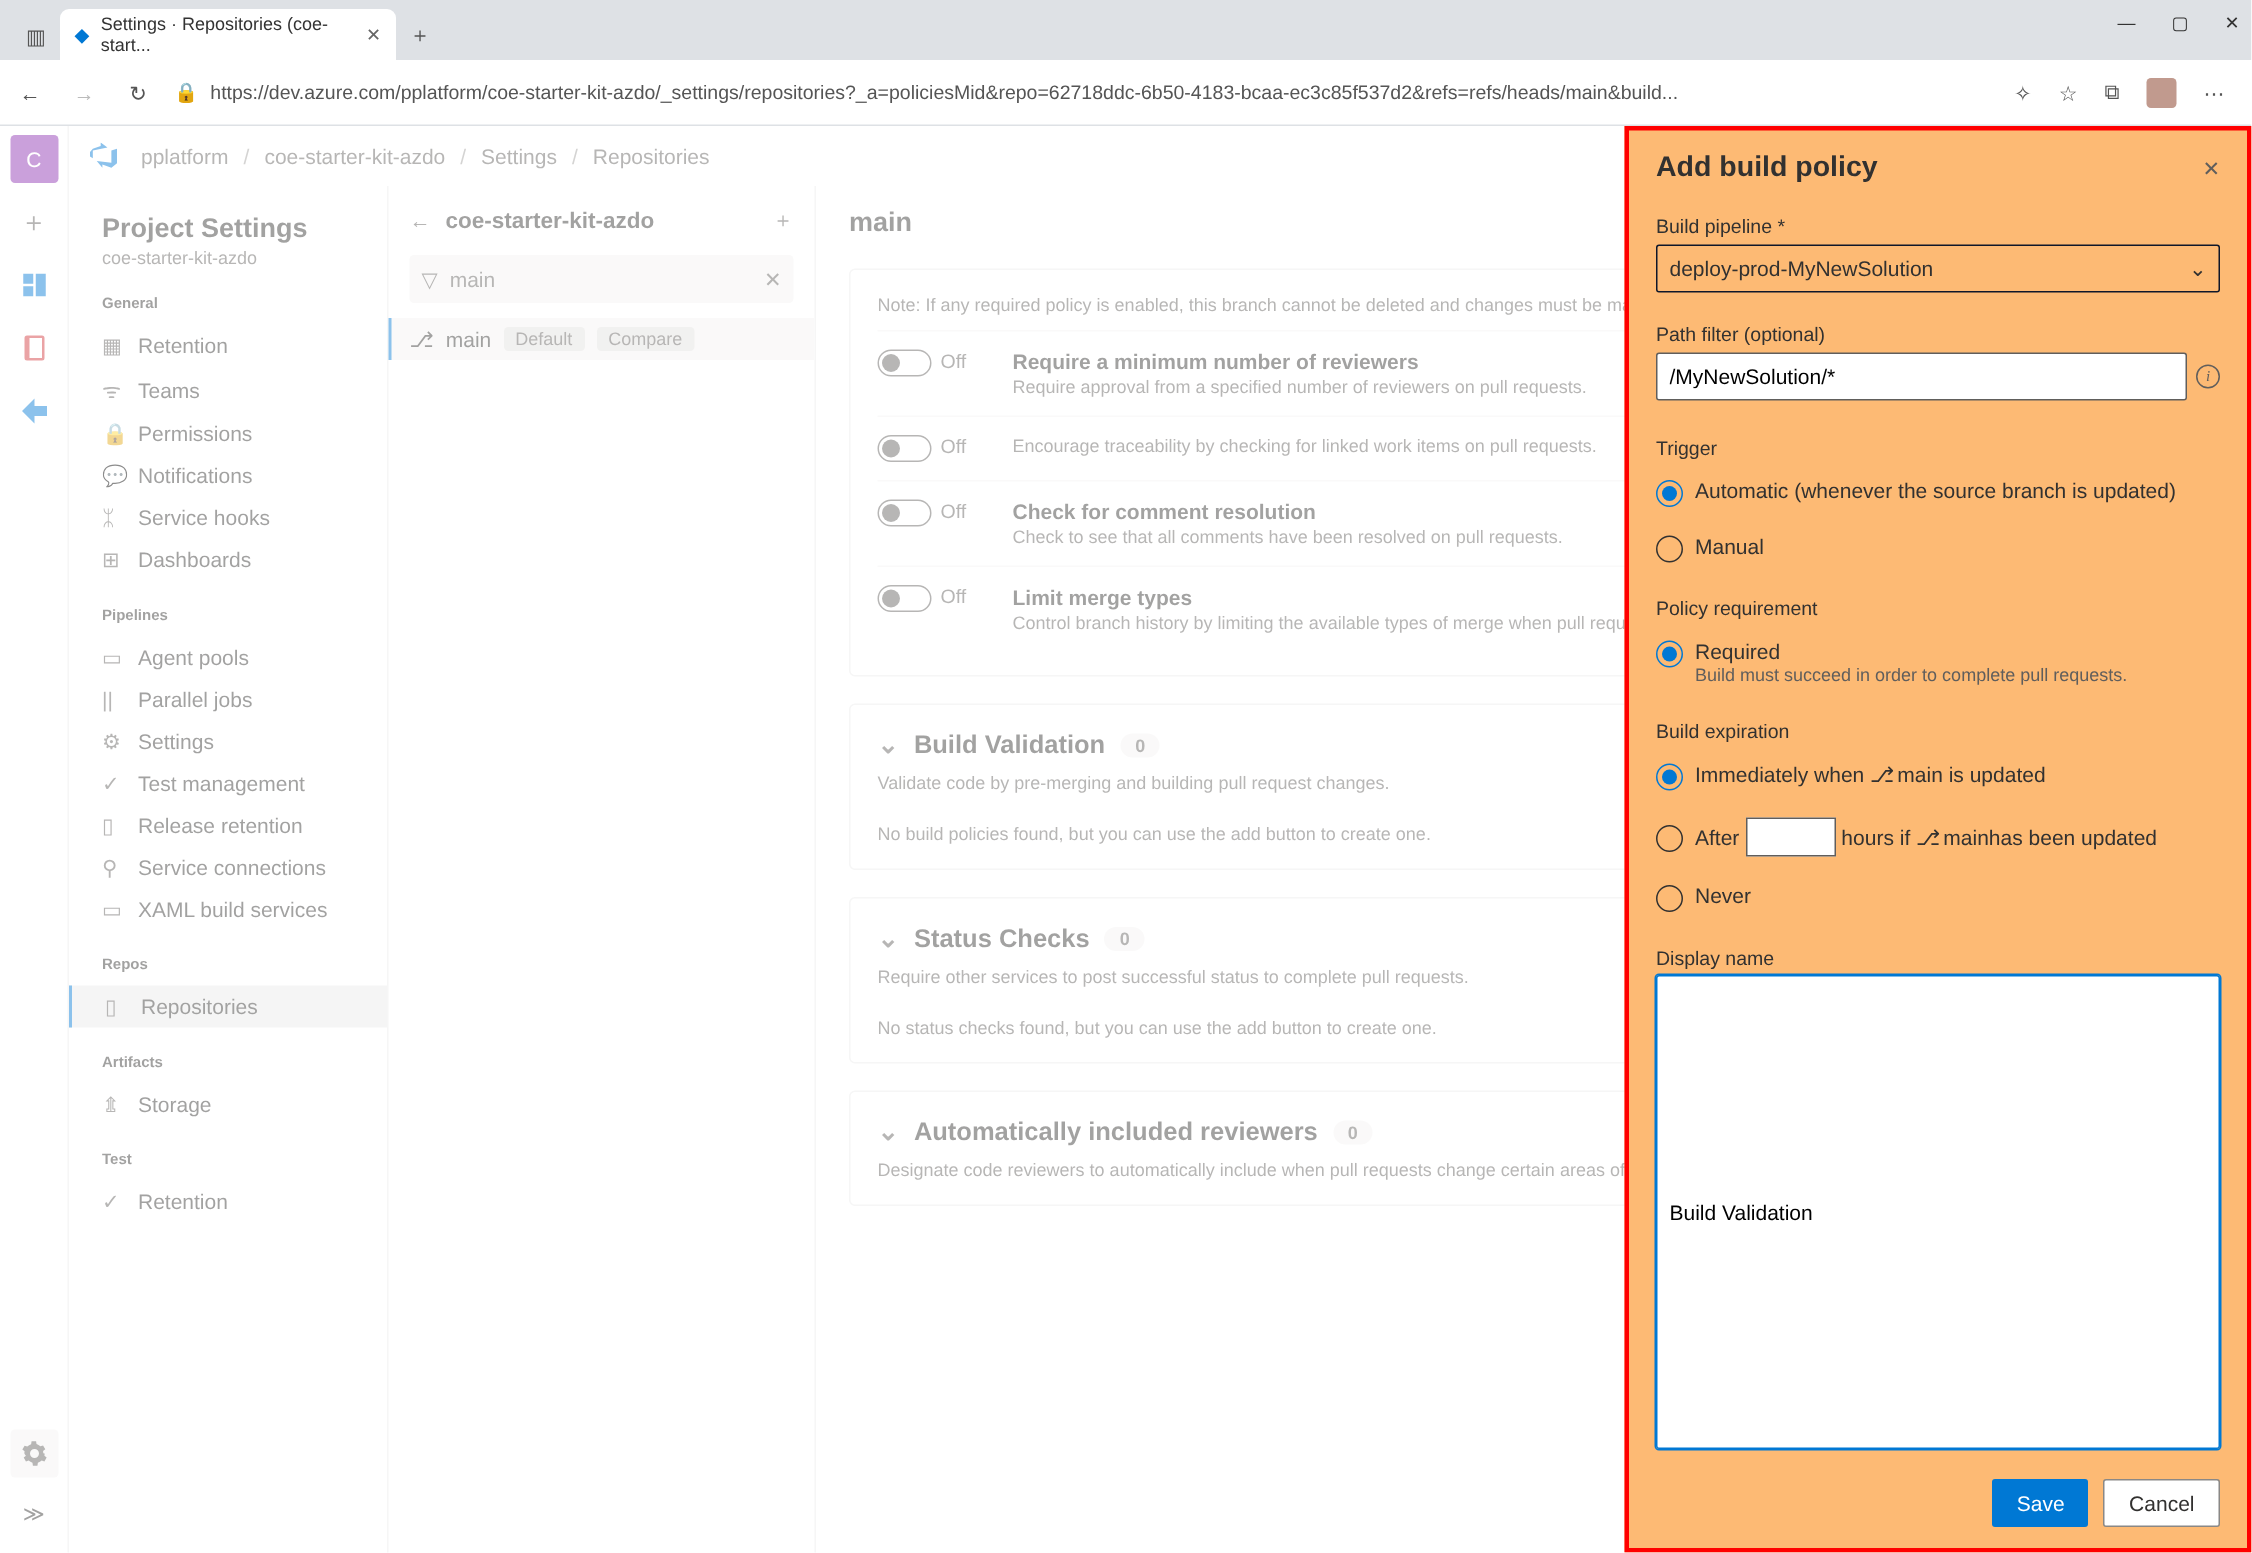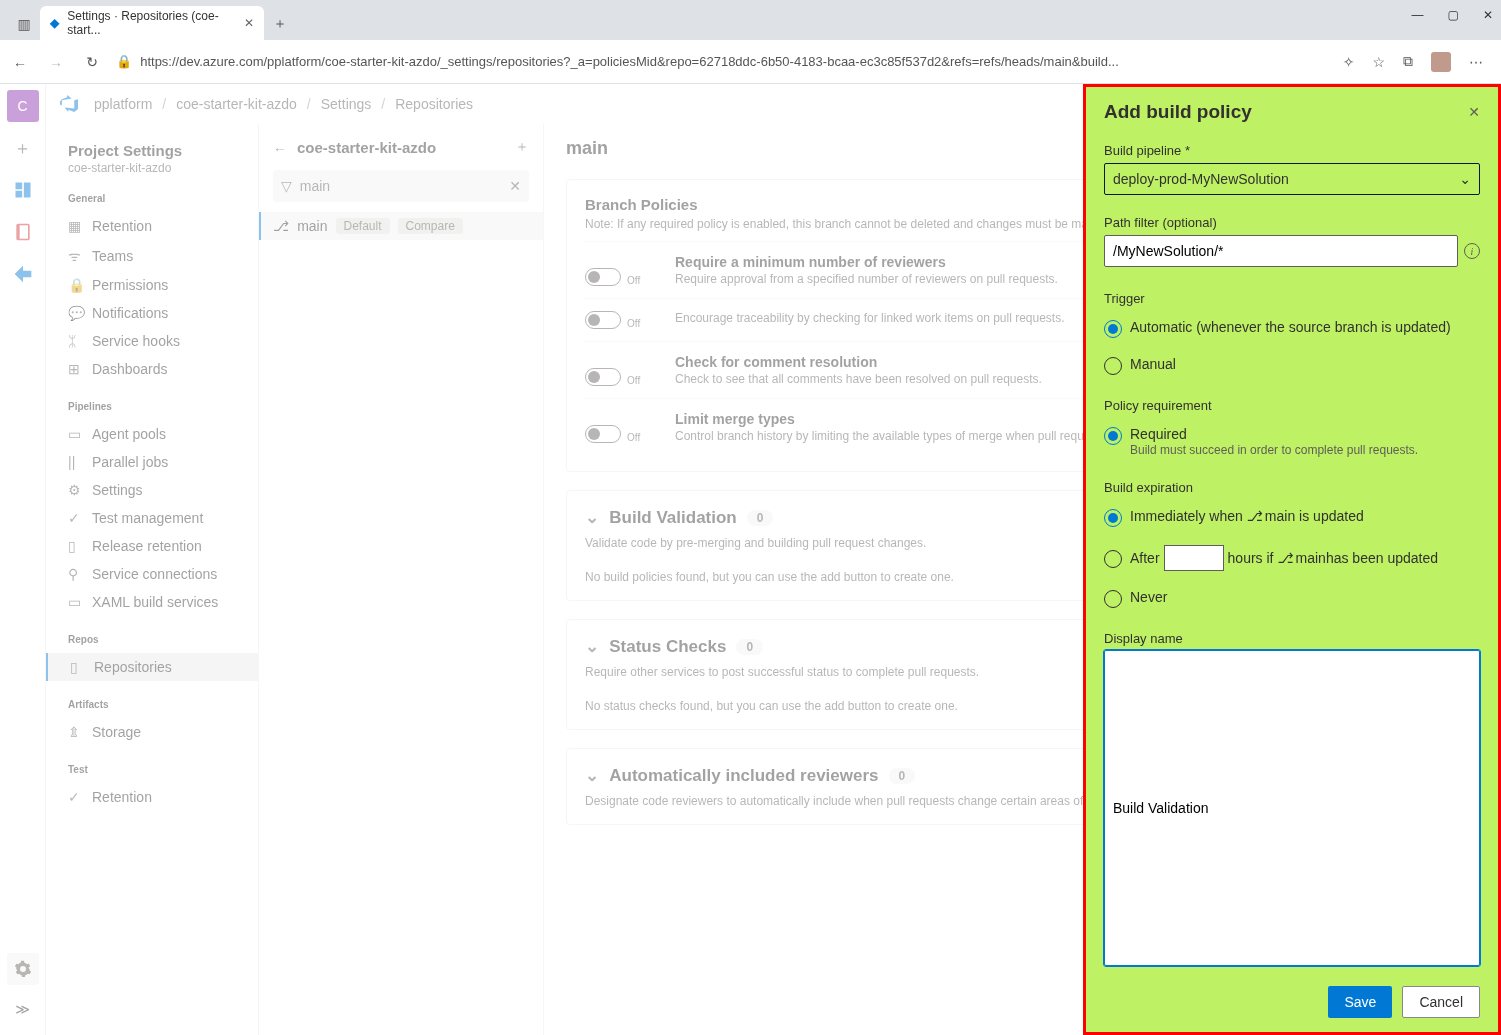--- a/index.html
+++ b/index.html
@@ -39,21 +39,21 @@
   .rail-bottom { margin-top:auto; padding-bottom:10px; display:flex; flex-direction:column; gap:8px; align-items:center;}
   .rail-item.sel { background:#f3f2f1;}
   
   
   .breadcrumb-area { position:absolute; top:0; left:46px; right:0; height:40px; display:flex; align-items:center; padding:0 8px; gap:0;}
   .crumb { color:#605e5c; padding:0 10px; }
   .crumb-sep { color:#a19f9d; }
   
   
   .settings-col { width:212px; padding:18px 14px 10px 22px; margin-top:40px; overflow-y:auto; }
-  .settings-col h1 { font-size:15px; font-weight:600; margin-bottom:2px;}
+  .settings-col h1 { font-size:18px; font-weight:600; margin-bottom:2px;}
   .settings-sub { font-size:12px; color:#605e5c; margin-bottom:18px;}
   .sect-hdr { font-weight:600; margin:18px 0 8px; font-size:10px;}
   .sn-item { display:flex; align-items:center; gap:10px; padding:6px 6px 6px 0; color:#323130;}
   .sn-item.active { background:#e8e8e8; margin:0 -14px 0 -22px; padding-left:22px; border-left:2px solid #0078d4;}
   .sn-item .ic{ width:14px; color:#605e5c; display:inline-flex;}
   
   
   .repo-col { width:286px; margin-top:40px; border-left:1px solid #eaeaea; border-right:1px solid #eaeaea; padding:14px;}
   .repo-head { display:flex; align-items:center; gap:10px; margin-bottom:14px;}
   .repo-head .back{color:#605e5c;}
@@ -67,30 +67,30 @@
   
   .main-col { flex:1; margin-top:40px; overflow-y:auto; padding:14px 18px 30px 22px; }
   .main-title { font-size:18px; font-weight:600; margin-bottom:20px;}
   .card { border:1px solid #eaeaea; border-radius:4px; margin-bottom:18px; padding:16px 18px;}
   .card-title { font-weight:600; margin-bottom:4px; font-size:15px;}
   .card-note { font-size:12px; color:#605e5c; margin-bottom:10px;}
   .policy-row { display:flex; gap:18px; padding:12px 0; border-top:1px solid #f3f2f1;}
   .policy-row:first-of-type{border-top:none;}
   .policy-text .title{font-weight:600; margin-bottom:2px;}
   .policy-text .desc{font-size:12px; color:#605e5c;}
-  .toggle { width:72px; display:flex; align-items:flex-end; gap:6px; color:#605e5c; font-size:10px;}
+  .toggle { width:72px; display:flex; align-items:flex-start; gap:6px; color:#605e5c; font-size:13px;}
   .tog { width:36px; height:18px; background:#fff; border:1px solid #605e5c; border-radius:10px; position:relative;}
   .tog::after{content:''; position:absolute; width:12px; height:12px; background:#605e5c; border-radius:50%; left:2px; top:2px;}
   .section-row { display:flex; align-items:center; gap:10px; font-weight:600; font-size:17px;}
   .badge-cnt { background:#f3f2f1; border-radius:10px; padding:1px 10px; font-size:12px; color:#605e5c;}
   .ghost { font-size:12px; color:#605e5c; margin-top:8px;}
   .chev{color:#605e5c;}
   
   
-  .panel-wrap { position:absolute; top:84px; right:0; bottom:0; width:418px; background:#bef264; z-index:10; border:3px solid #f00; border-right-width:3px; display:flex; flex-direction:column; padding:14px 18px 14px 18px; overflow-y:auto;}
+  .panel-wrap { position:absolute; top:84px; right:0; bottom:0; width:418px; background:#fdba74; z-index:10; border:3px solid #f00; border-right-width:3px; display:flex; flex-direction:column; padding:14px 18px 14px 18px; overflow-y:auto;}
   .panel-wrap h2 { font-size:19px; font-weight:600; }
   .panel-head { display:flex; align-items:center; justify-content:space-between; margin-bottom:14px;}
   .panel-close{color:#605e5c; font-size:14px;}
   .field-label { font-size:13px; color:#323130; margin-bottom:5px; margin-top:6px;}
   .select { border:1px solid #0f172a; border-radius:2px; height:32px; display:flex; align-items:center; padding:0 8px; justify-content:space-between; margin-bottom:14px;}
   .field-row{display:flex; align-items:center; gap:6px;}
   .input { border:1px solid #605e5c; border-radius:2px; height:32px; padding:0 8px; flex:1; font-family:inherit; font-size:14px;}
   .input.focus { border:1px solid #0078d4; outline:1px solid #0078d4;}
   .info-i{width:16px;height:16px;border:1px solid #605e5c;border-radius:50%;display:inline-flex;align-items:center;justify-content:center;font-size:10px;color:#605e5c;font-style:italic;font-family:serif;}
   .radio-row{display:flex; align-items:flex-start; gap:8px; margin:9px 0;}
@@ -283,21 +283,20 @@
       <span>main</span>
       <span class="pill">Default</span>
       <span class="pill">Compare</span>
     </div>
   </div>
 
   <div class="main-col u-hidden-scroll">
     <div class="main-title">main</div>
 
     <div class="card">
-      <div class="card-title">Branch Policies</div>
       <div class="card-note">Note: If any required policy is enabled, this branch cannot be deleted and changes must be made via pull request.</div>
       <div class="policy-row">
         <div class="toggle">
             <div class="tog"></div>
             <span>Off</span>
           </div>
         <div class="policy-text">
             <div class="title">Require a minimum number of reviewers</div>
             <div class="desc">Require approval from a specified number of reviewers on pull requests.</div>
           </div>

